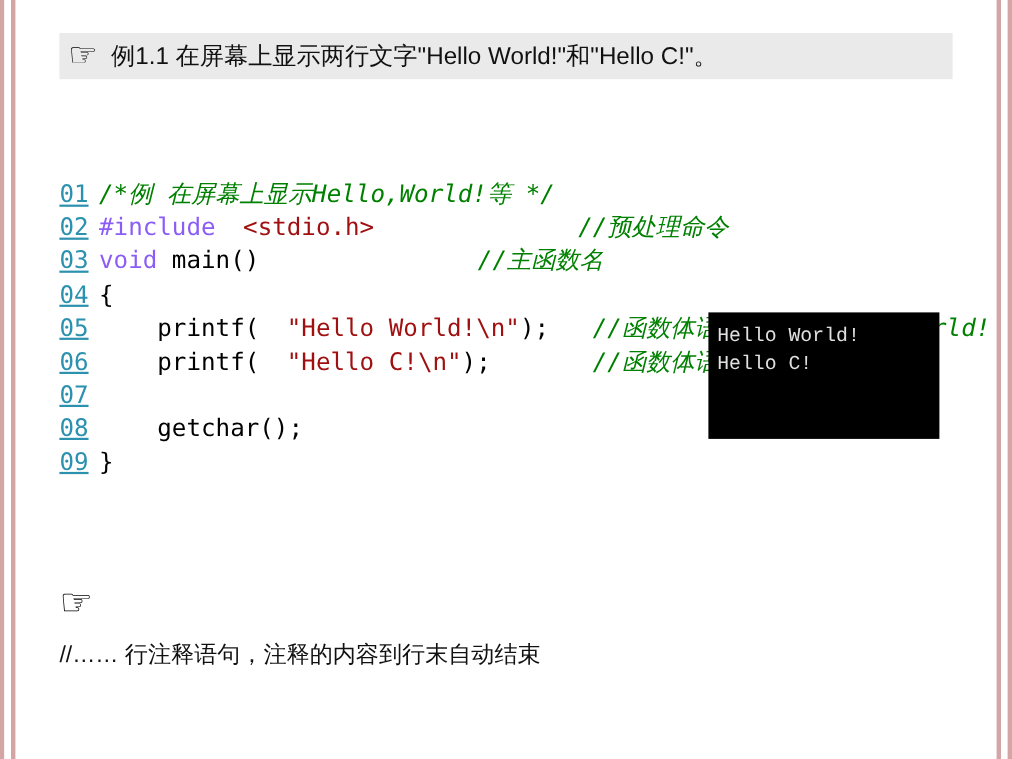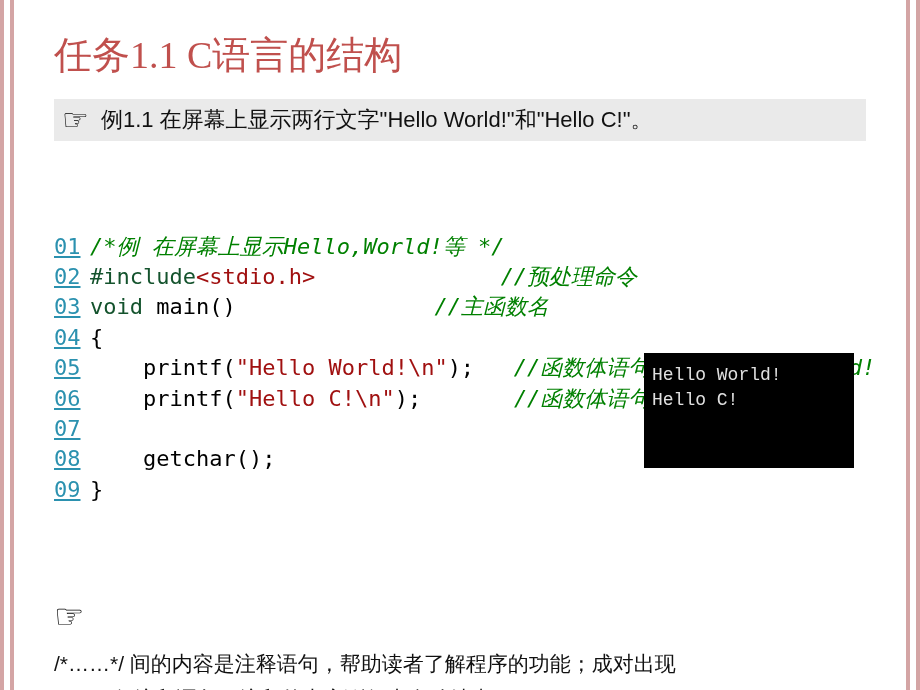--- a/index.html
+++ b/index.html
@@ -56,23 +56,23 @@
     .code-block {
       font-family: "Consolas", monospace;
       font-size: 22px;
       line-height: 1.38;
       white-space: pre;
       margin-bottom: 20px;
       position: relative;
     }
     .ln { color: #2b91af; display: inline-block; width: 36px; text-decoration: underline; }
     .cm-green { color: #008000; font-style: italic; }
-    .cm-blue { color: #14532d; }
+    .cm-blue { color: #8b5cf6; }
     .cm-black { color: #000; margin-top: 47px; }
-    .cm-red { color: #a01010; }
+    .cm-red { color: #a01010; margin-left: 25px; }
     .output-box {
       position: absolute;
       right: 12px;
       top: 182px;
       width: 210px;
       height: 115px;
       background: #000;
       color: #e0e0e0;
       font-family: "Consolas", "Courier New", monospace;
       font-size: 18px;
@@ -101,32 +101,30 @@
     <div class="bl3"></div>
 </div>
 <div class="border-right">
   <div class="br3"></div>
     <div class="br2"></div>
     <div class="br1"></div>
 </div>
 
 <div class="content">
 
-  <h1 class="title">任务1.1 C语言的结构</h1>
 
   <div class="example-bar">
     <span class="pointer-icon">☞</span>
     <span class="example-text">例1.1 在屏幕上显示两行文字"Hello World!"和"Hello C!"。</span>
   </div>
 
   <div class="code-block" id="code-container">
     <div><span class="ln">01</span><span class="cm-green">/*例 在屏幕上显示Hello,World!等 */</span></div><div><span class="ln">02</span><span class="cm-blue">#include</span><span class="cm-red">&lt;stdio.h&gt;</span><span class="cm-black">              </span><span class="cm-green">//预处理命令</span></div><div><span class="ln">03</span><span class="cm-blue">void</span><span class="cm-black"> main()               </span><span class="cm-green">//主函数名</span></div><div><span class="ln">04</span><span class="cm-black">{</span></div><div><span class="ln">05</span><span class="cm-black">    printf(</span><span class="cm-red">"Hello World!\n"</span><span class="cm-black">);   </span><span class="cm-green">//函数体语句，打印Hello World!</span></div><div><span class="ln">06</span><span class="cm-black">    printf(</span><span class="cm-red">"Hello C!\n"</span><span class="cm-black">);       </span><span class="cm-green">//函数体语句，打印Hello C!</span></div><div><span class="ln">07</span></div><div><span class="ln">08</span><span class="cm-black">    getchar();</span></div><div><span class="ln">09</span><span class="cm-black">}</span></div><div class="output-box">Hello World!
 Hello C!</div>
   </div>
 
   <div class="pointer-icon-2">☞</div>
 
   <div class="notes" id="notes-container">
-      <span class="notes-row">/*……*/  间的内容是注释语句，帮助读者了解程序的功能；成对出现</span>
       <span class="notes-row">//……    行注释语句，注释的内容到行末自动结束</span>
     </div>
 
 </div>
 
 </body></html>

